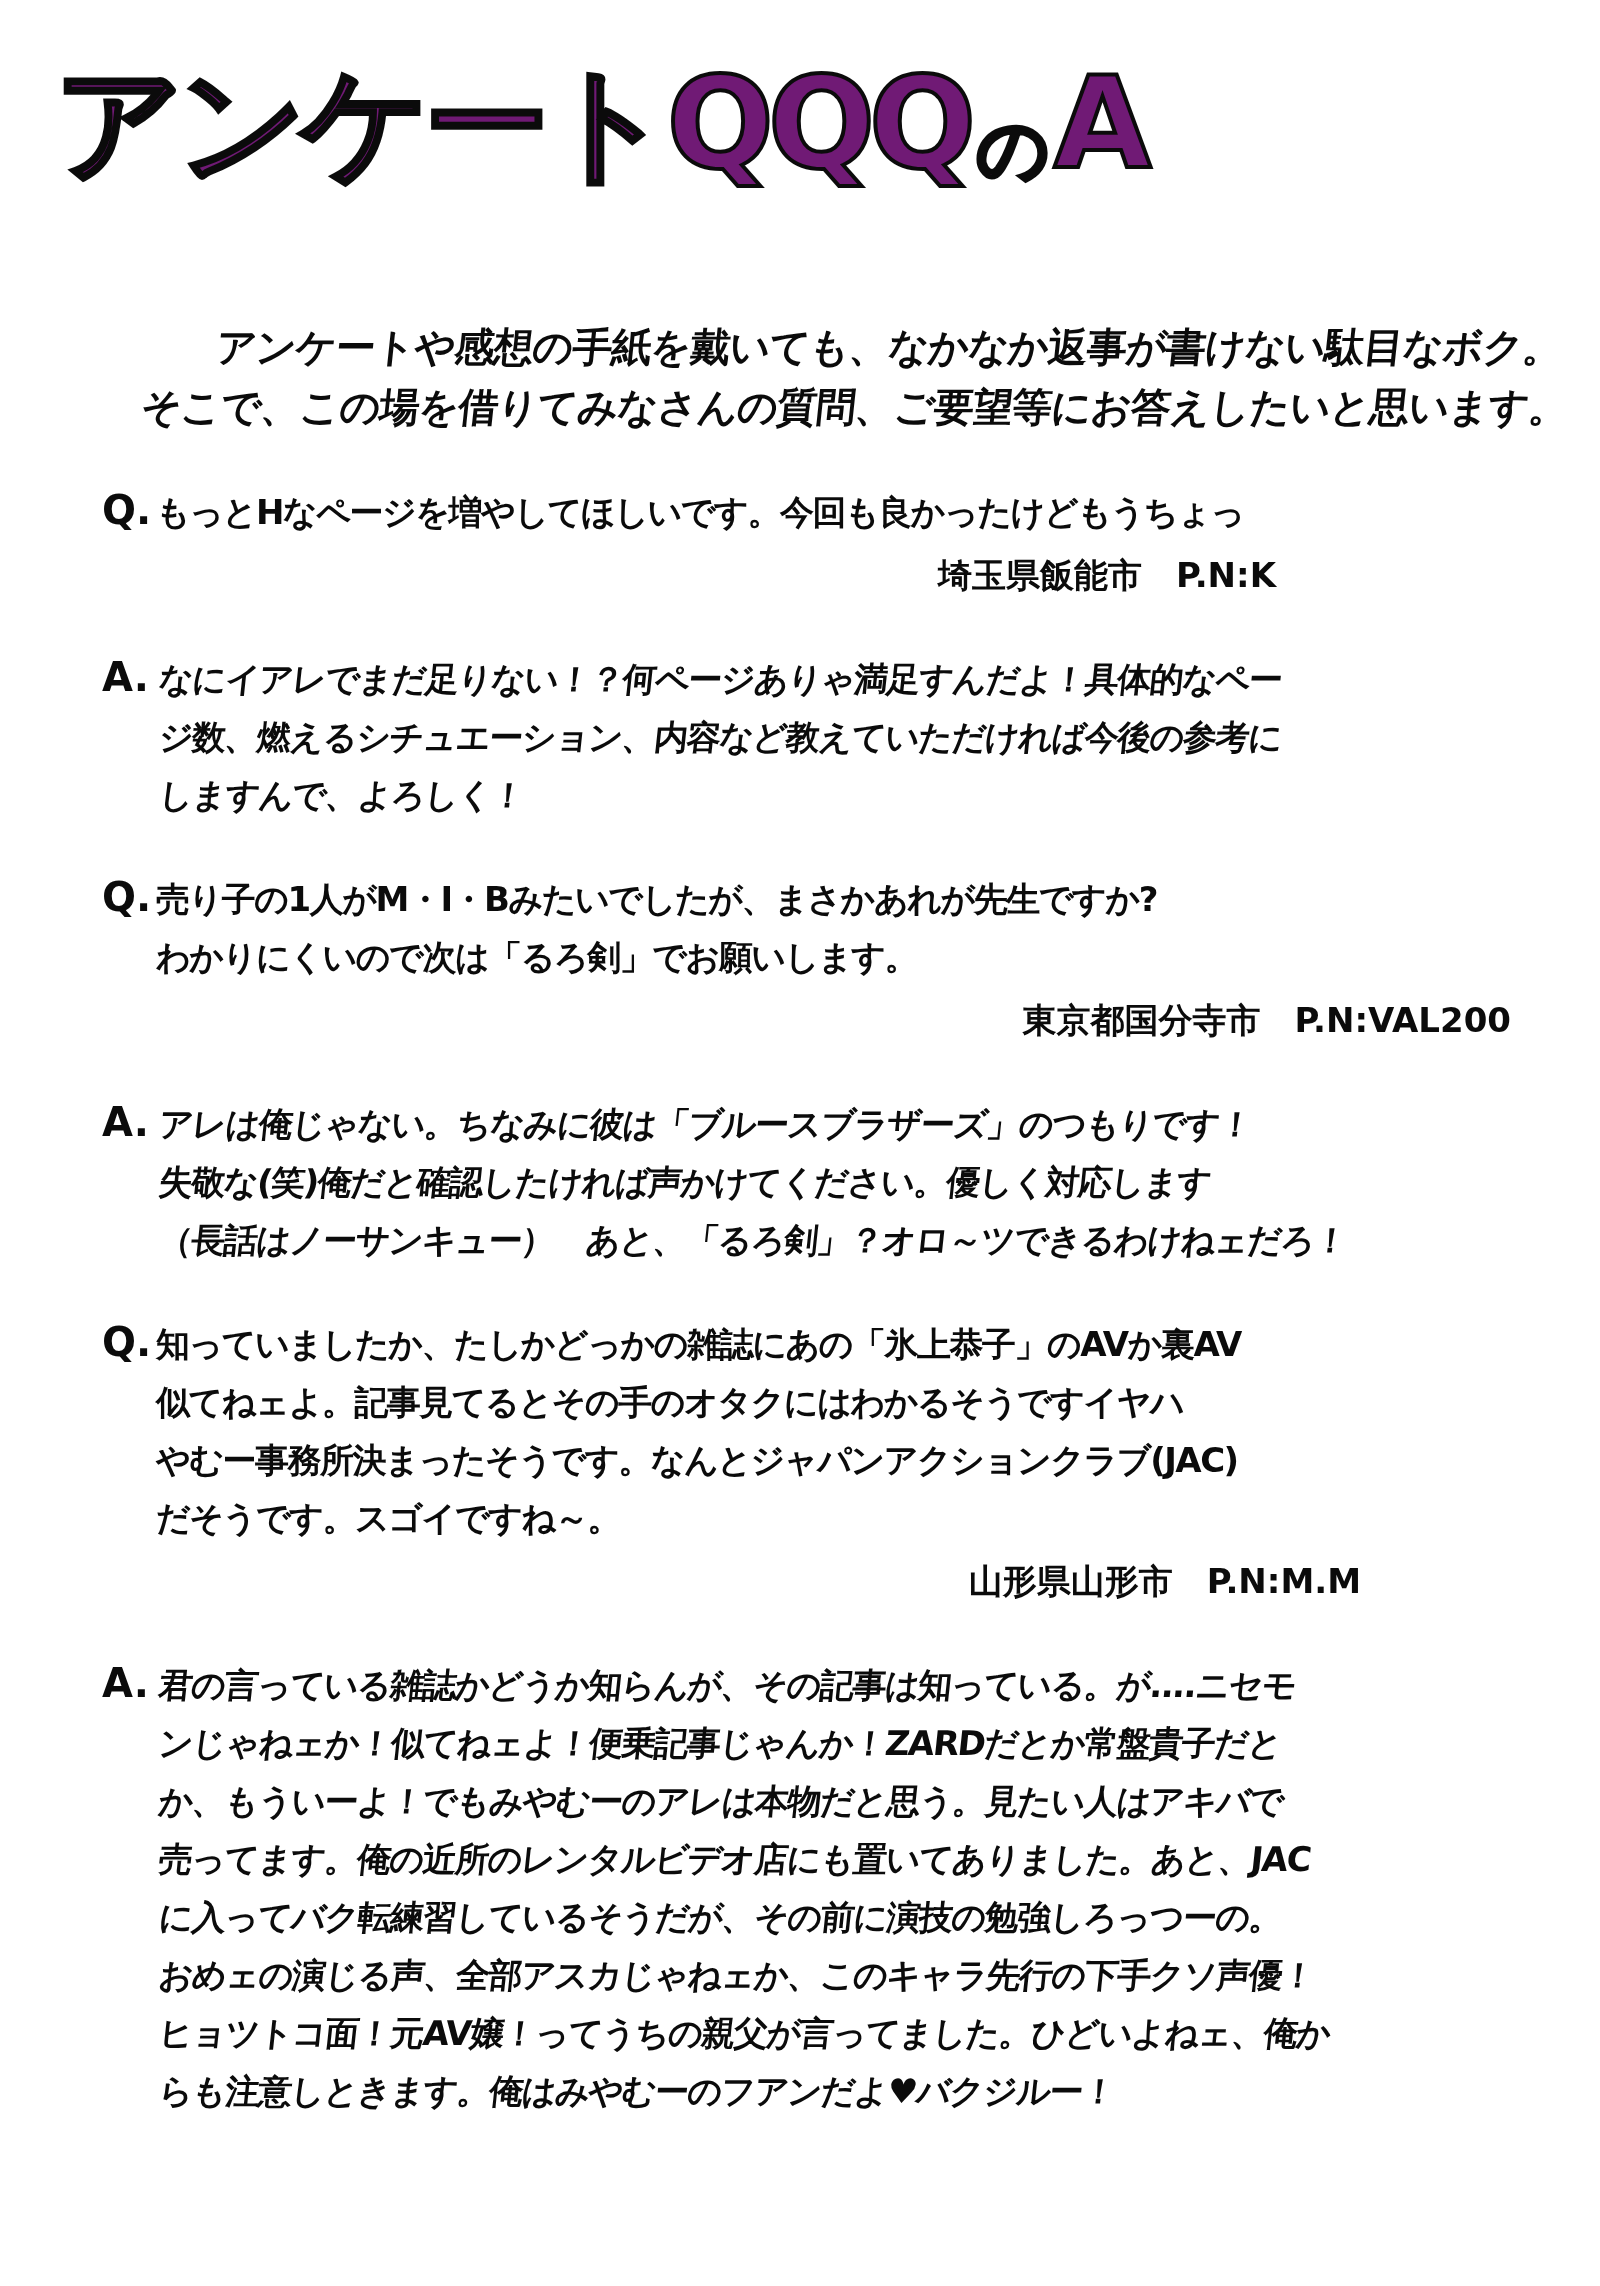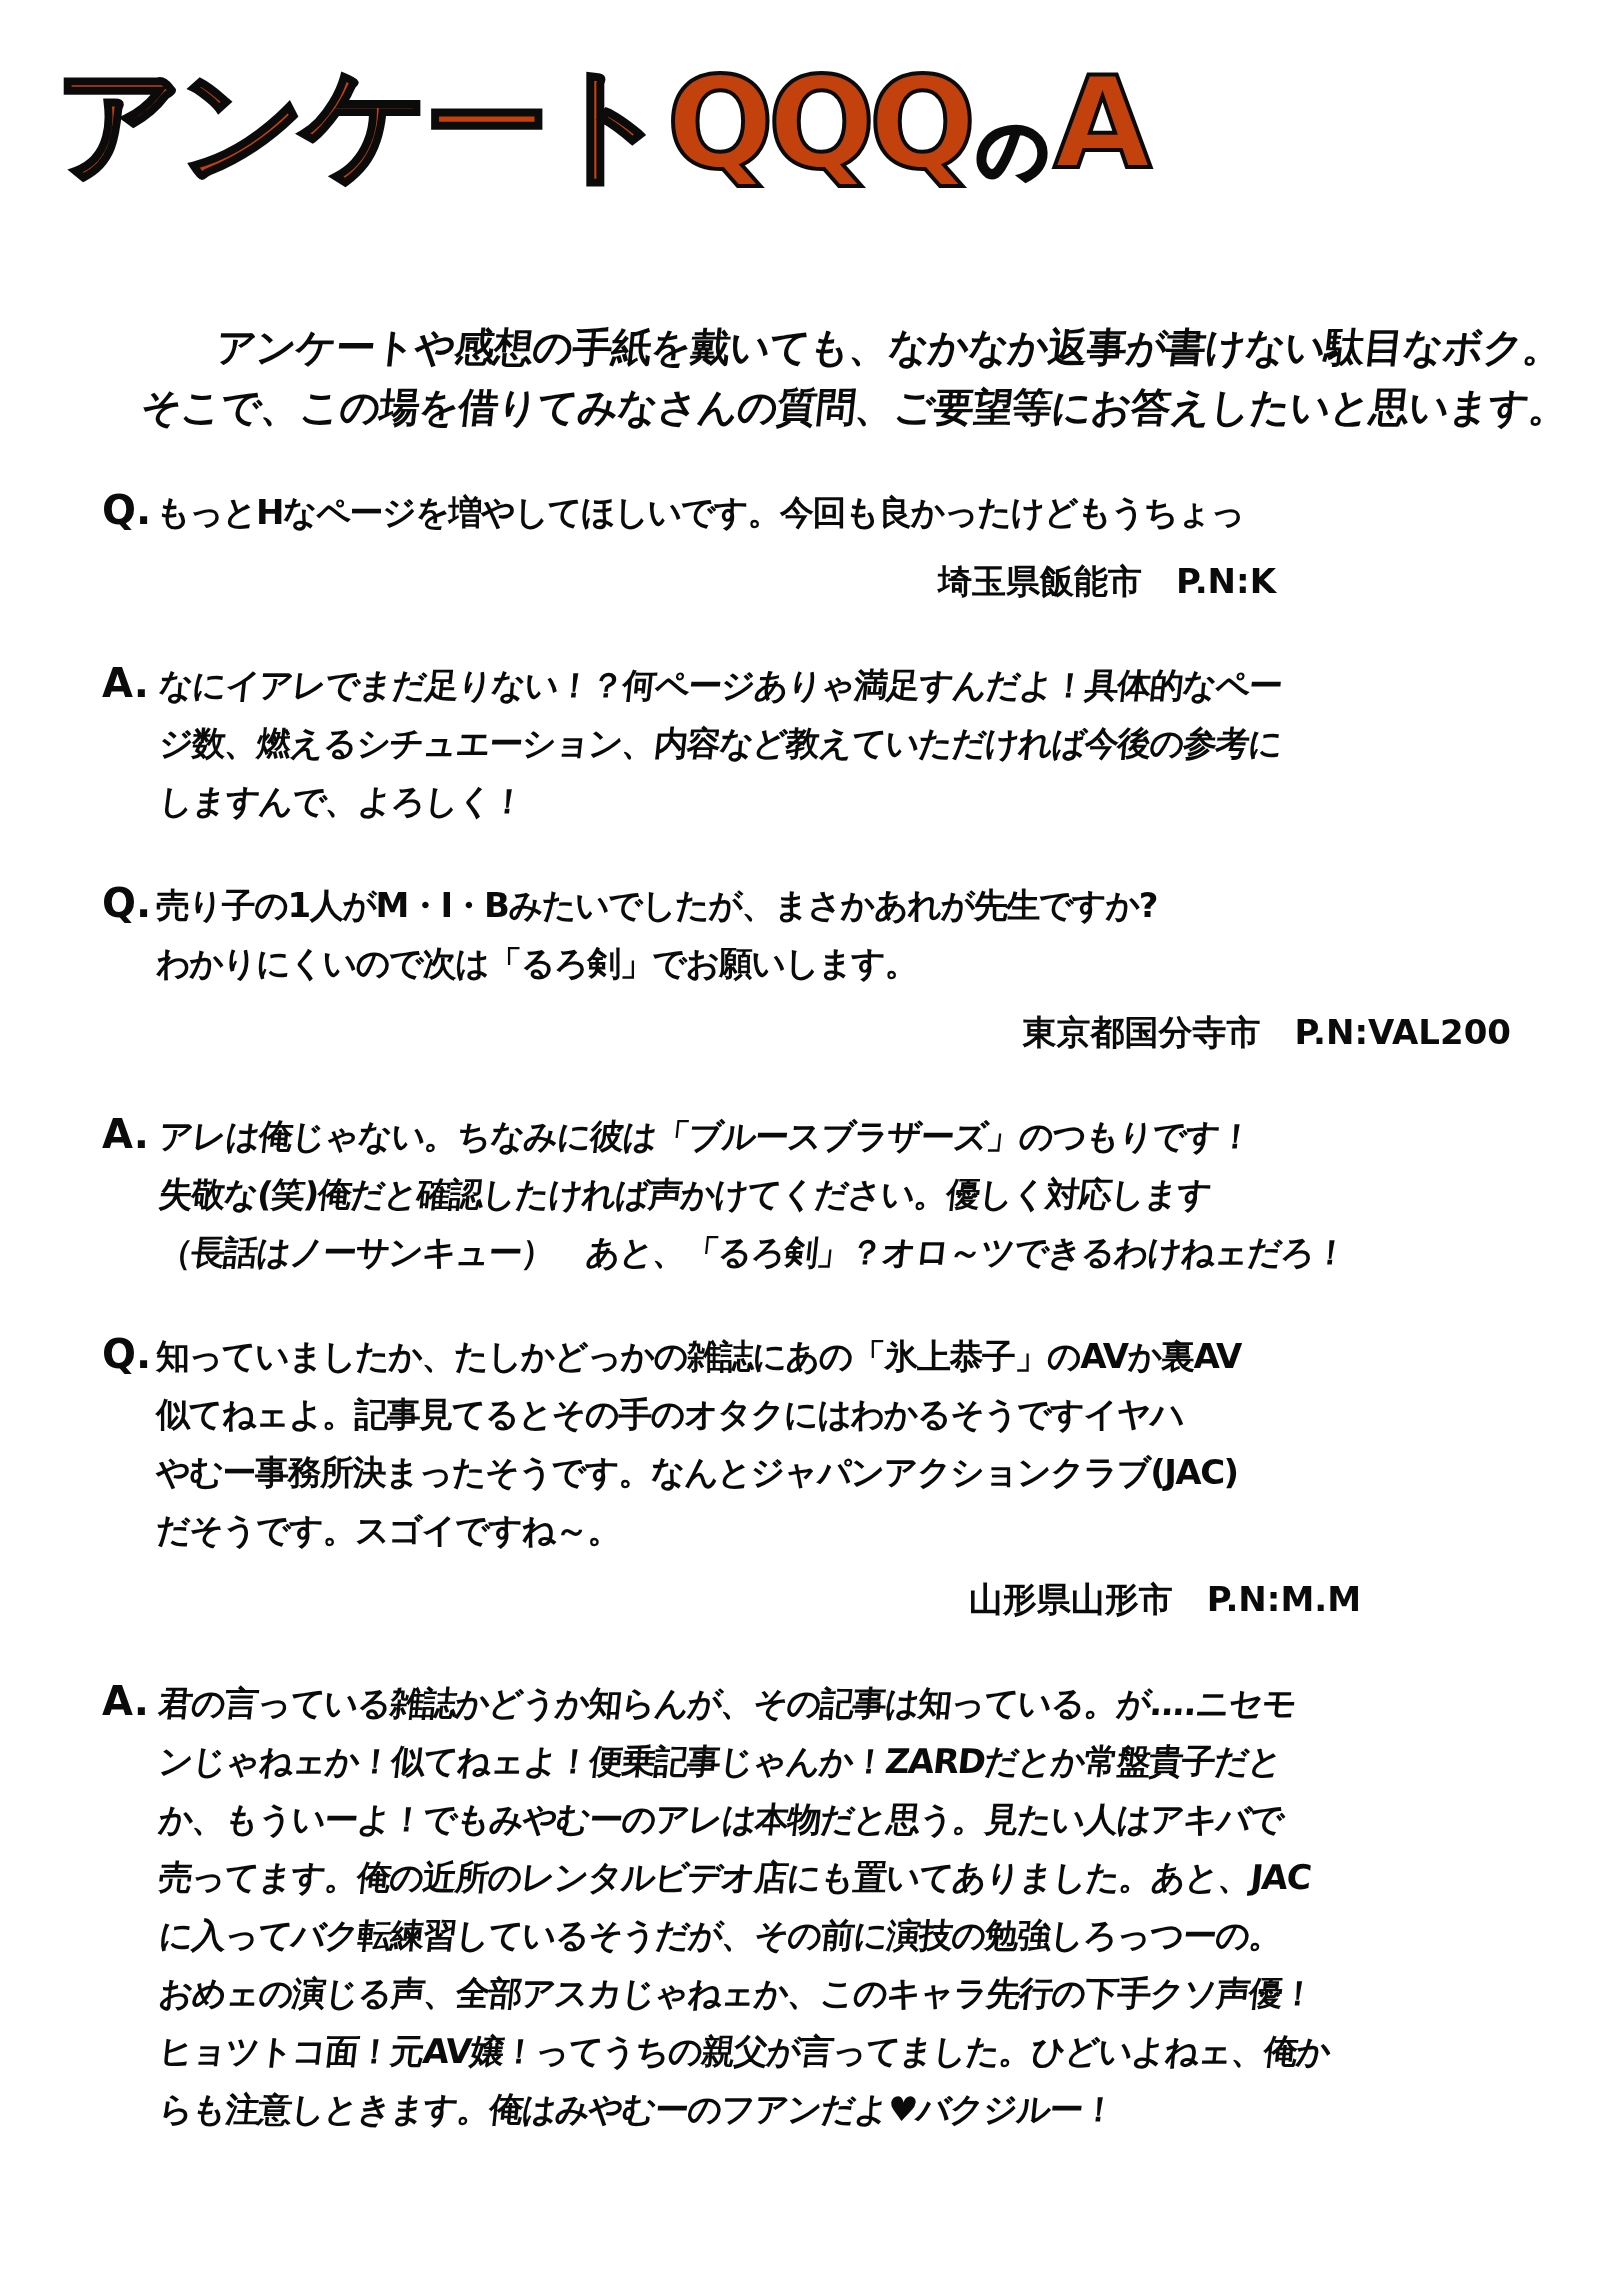--- a/index.html
+++ b/index.html
@@ -14,21 +14,21 @@
     color: #0b0b0b;
     font-family: "DejaVu Sans", sans-serif;
     -webkit-font-smoothing: antialiased;
   }
   
   .title {
     margin: 50px 0 0 55px;
     display: flex;
     align-items: flex-end;
     font-weight: 900;
-    color: #c2410c;
+    color: #701a75;
     white-space: nowrap;
   }
   .title .t-main,
   .title .t-a {
     font-size: 126px;
     line-height: 1.18;
     letter-spacing: -6px;
     -webkit-text-stroke: 4px #0b0b0b;
   }
   .title .t-no {
@@ -72,21 +72,21 @@
   .block .line { display: block; }
   
   .slant .line,
   .intro .iline {
     transform: skewX(-6deg);
     transform-origin: 0 100%;
   }
   
   .attribution {
     text-align: right;
-    margin-top: 11px;
+    margin-top: 5px;
     transform: none !important;
     font-weight: 700;
     letter-spacing: 0;
   }
   .attr-q1 { padding-right: 265px; }
   .attr-q2 { padding-right: 30px; }
   .attr-q3 { padding-right: 180px; }
 </style>
 </head>
 <body>

